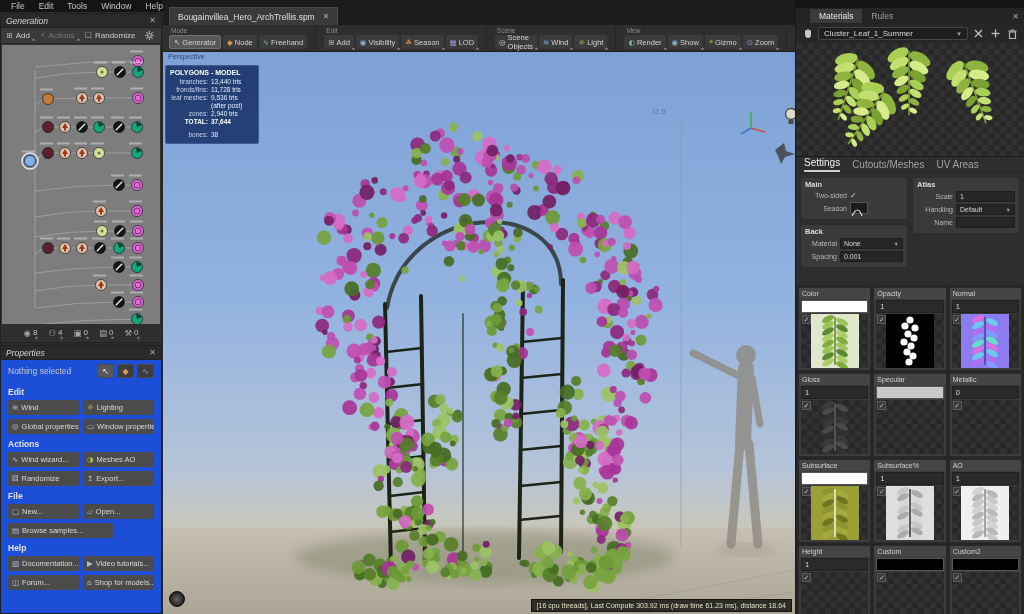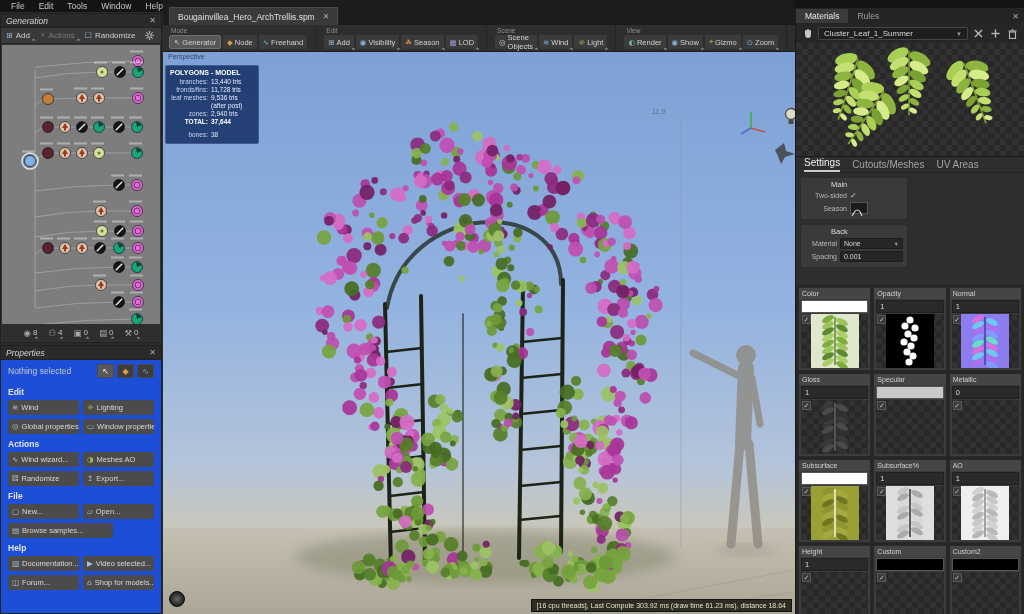--- a/index.html
+++ b/index.html
@@ -63,38 +63,38 @@
   .orow .l { text-align:right; color:#c9d6ef; }
   .orow.tot .l, .orow.tot .v { font-weight:bold; color:#fff; }
   .orow.bones { margin-top:5px; }
   #vp-status { position:absolute; right:3px; bottom:2px; background:rgba(22,22,16,.85); border:1px solid rgba(0,0,0,.6); padding:2px 5px; font-size:7px; color:#e2e2c6; }
   #measure-label { position:absolute; left:489px; top:56px; font-size:7px; color:#5d7089; }
 
   
   #mat-panel { position:absolute; left:795px; top:8px; width:229px; height:606px; background:#2e2e2e; border-left:1px solid #191919; }
   #mat-tabs { height:16px; background:#242424; display:flex; align-items:center; }
   #mat-tabs .mtab { font-size:8.5px; padding:2px 9px; color:#9e9e9e; }
-  #mat-tabs .mtab.act { background:#3a3a3a; color:#e8e8e8; }
+  #mat-tabs .mtab.act { background:#3a3a3a; color:#e8e8e8;margin-left:14px; }
   #mat-tabs .x { margin-left:auto; margin-right:5px; }
   #mat-selector { height:19px; background:#262626; display:flex; align-items:center; gap:4px; padding:0 5px; }
   #mat-select { flex:1; height:13px; background:#1e1e1e; border:1px solid #454545; border-radius:2px; display:flex; align-items:center; font-size:8px; color:#d8d8d8; padding:0 5px; }
   #mat-select .arrow { margin-left:auto; font-size:6px; color:#999; }
   .sicon { width:13px; height:13px; display:flex; align-items:center; justify-content:center; }
   #mat-preview { position:relative; height:114px; border-bottom:1px solid #1c1c1c; }
   .checker { background-color:#313131;
     background-image:linear-gradient(45deg,#282828 25%,transparent 25%,transparent 75%,#282828 75%),
                      linear-gradient(45deg,#282828 25%,transparent 25%,transparent 75%,#282828 75%);
     background-size:12px 12px; background-position:0 0,6px 6px; }
   #sub-tabs { height:16px; display:flex; align-items:flex-end; gap:12px; padding:0 8px; background:#2e2e2e; border-bottom:1px solid #242424; }
   #sub-tabs .stab { font-size:10px; color:#a2a2a2; padding-bottom:2px; }
   #sub-tabs .stab.act { color:#f0f0f0; border-bottom:2px solid #cccccc; }
   #settings { display:flex; gap:4px; padding:4px; height:112px; }
   .scol { flex:1; display:flex; flex-direction:column; gap:4px; }
   .group { background:#3a3a3a; border:1px solid #2c2c2c; border-radius:2px; padding:2px 4px 3px; }
-  .g-label { font-size:7.5px; font-weight:normal; color:#dcdcdc; margin-bottom:2px;margin-left:26px; }
+  .g-label { font-size:7.5px; font-weight:bold; color:#dcdcdc; margin-bottom:2px; }
   .frow { display:flex; align-items:center; gap:3px; margin-bottom:2px; }
   .frow .fl { font-size:7px; color:#b8b8b8; text-align:right; flex:none; }
   .field { flex:1; height:11px; background:#262626; border:1px solid #1d1d1d; border-radius:1px; font-size:7px; color:#d5d5d5; display:flex; align-items:center; padding:0 3px; min-width:0; }
   .field .arrow { margin-left:auto; font-size:5.5px; color:#999; }
   .swatches { display:flex; gap:2px; margin-bottom:3px; }
   .swatch { flex:1; height:11px; border:1px solid #222; }
   .gbtn { height:12px; background:#4a4a4a; border-radius:2px; display:flex; align-items:center; justify-content:center; font-size:7px; color:#d8d8d8; margin-top:2px; }
   .curve-box { width:18px; height:12px; background:#1b1b1b; border:1px solid #555; }
   .chk { font-size:8px; color:#cfcfcf; }
 
@@ -411,21 +411,21 @@
           </div>
       </div>
       <div class="sec-label">Help</div>
       <div class="btn-grid">
         <div class="pbtn">
             <i class="ic">▥</i>
             <span>Documentation...</span>
           </div>
         <div class="pbtn">
             <i class="ic">▶</i>
-            <span>Video selected...</span>
+            <span>Video tutorials...</span>
           </div>
         <div class="pbtn">
             <i class="ic">◫</i>
             <span>Forum...</span>
           </div>
         <div class="pbtn">
             <i class="ic">⌂</i>
             <span>Shop for models...</span>
           </div>
       </div>
@@ -1475,20 +1475,40 @@
             </div>
           <div class="frow">
               <span class="fl" style="width:32px">Spacing</span>
               <span class="field">
                 <span>0.001</span>
               </span>
             </div>
         </div>
       </div>
       <div class="scol">
+        <div class="group">
+          <div class="g-label">Atlas</div>
+          <div class="frow">
+              <span class="fl" style="width:36px">Scale</span>
+              <span class="field">
+                <span>1</span>
+              </span>
+            </div>
+          <div class="frow">
+              <span class="fl" style="width:36px">Handling</span>
+              <span class="field">
+                <span>Default</span>
+                <span class="arrow">▼</span>
+              </span>
+            </div>
+          <div class="frow">
+              <span class="fl" style="width:36px">Name</span>
+              <span class="field"></span>
+            </div>
+        </div>
       </div>
     </div>
 
     <div id="maps-grid">
       <div class="tile">
           <div class="tile-label">Color</div>
           <div class="tile-value bar" style="background: rgb(255, 255, 255);"></div>
           <div class="tile-thumb checker">
             <span class="tile-check">✓</span>
             <svg width="48" height="54">

